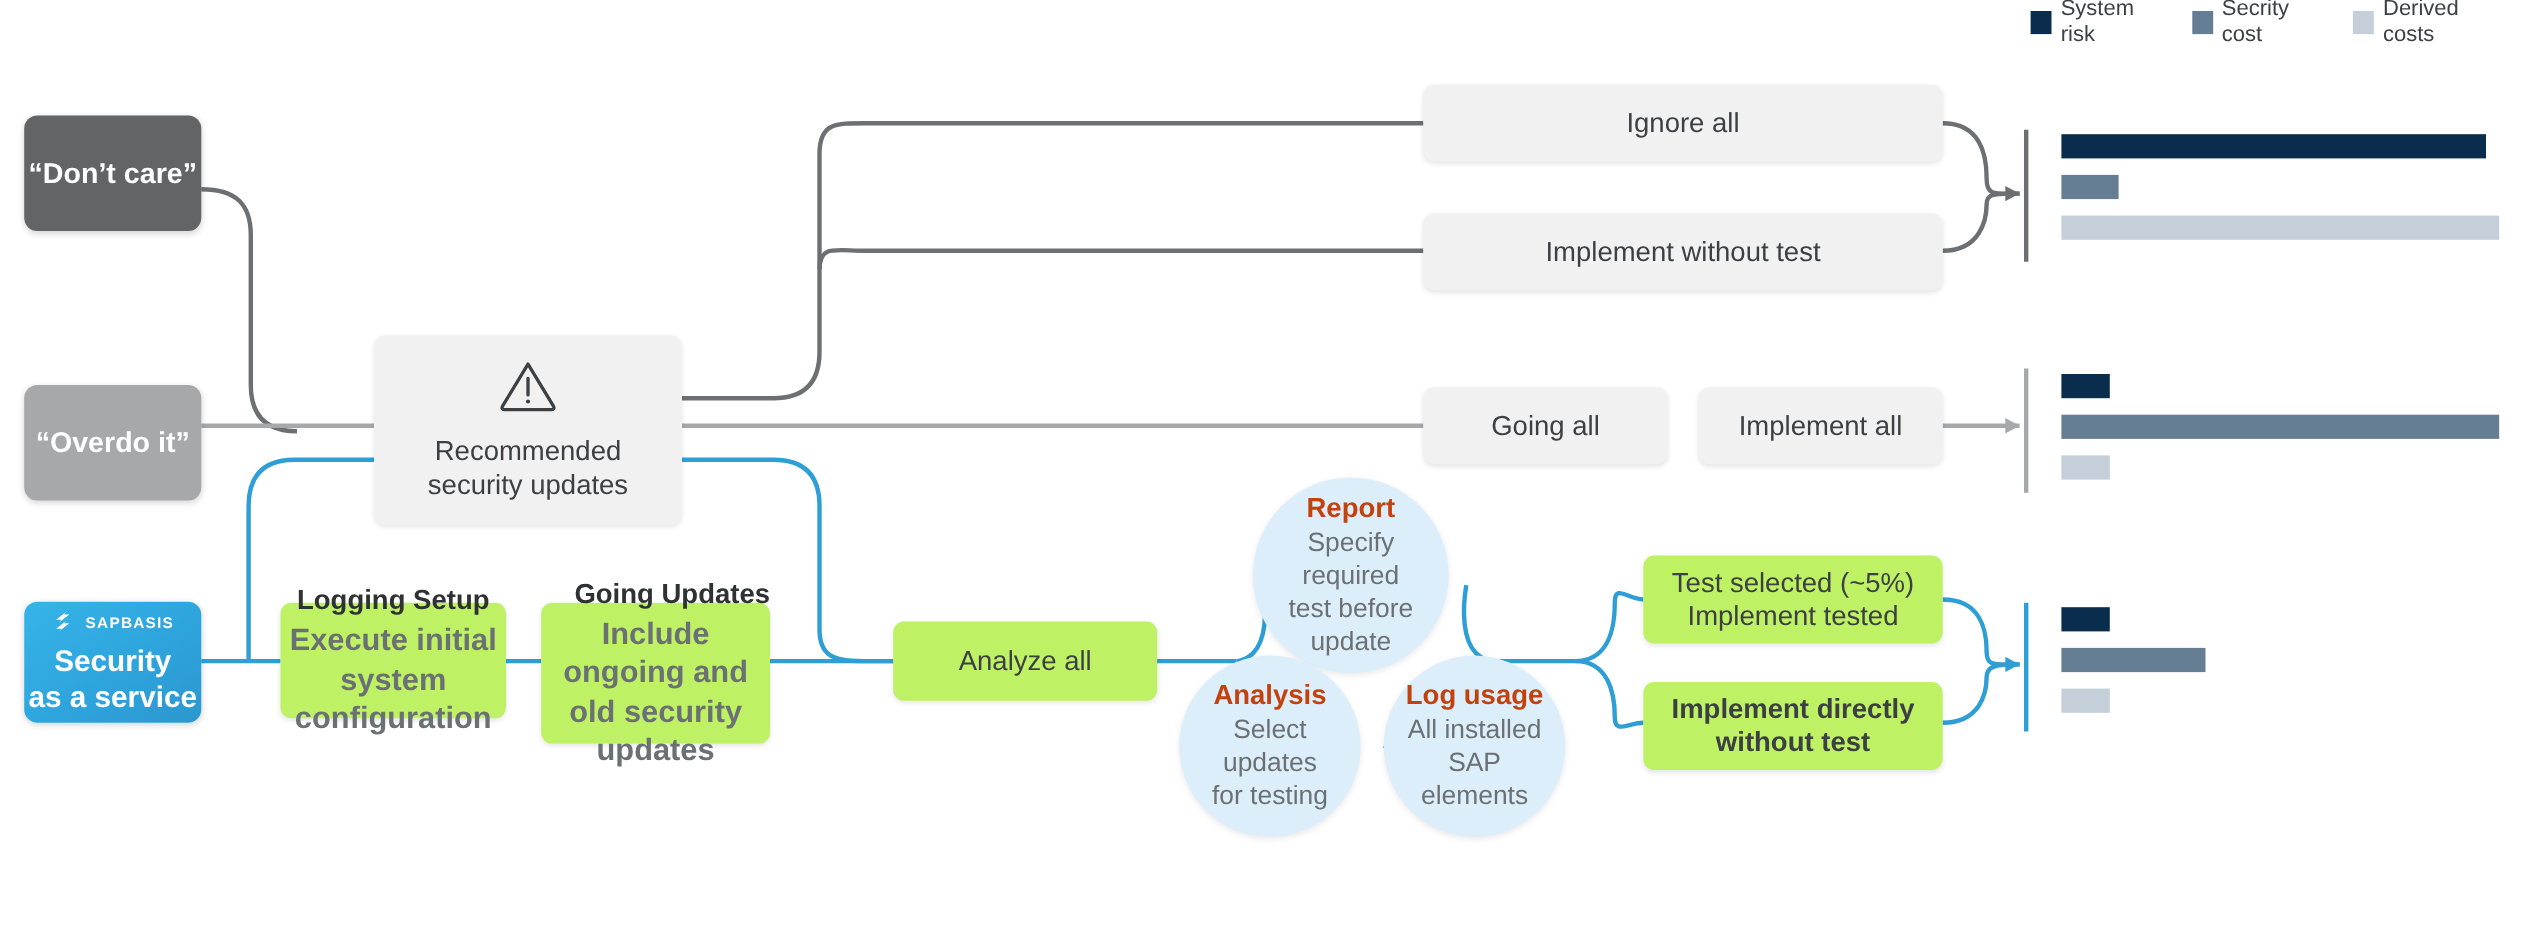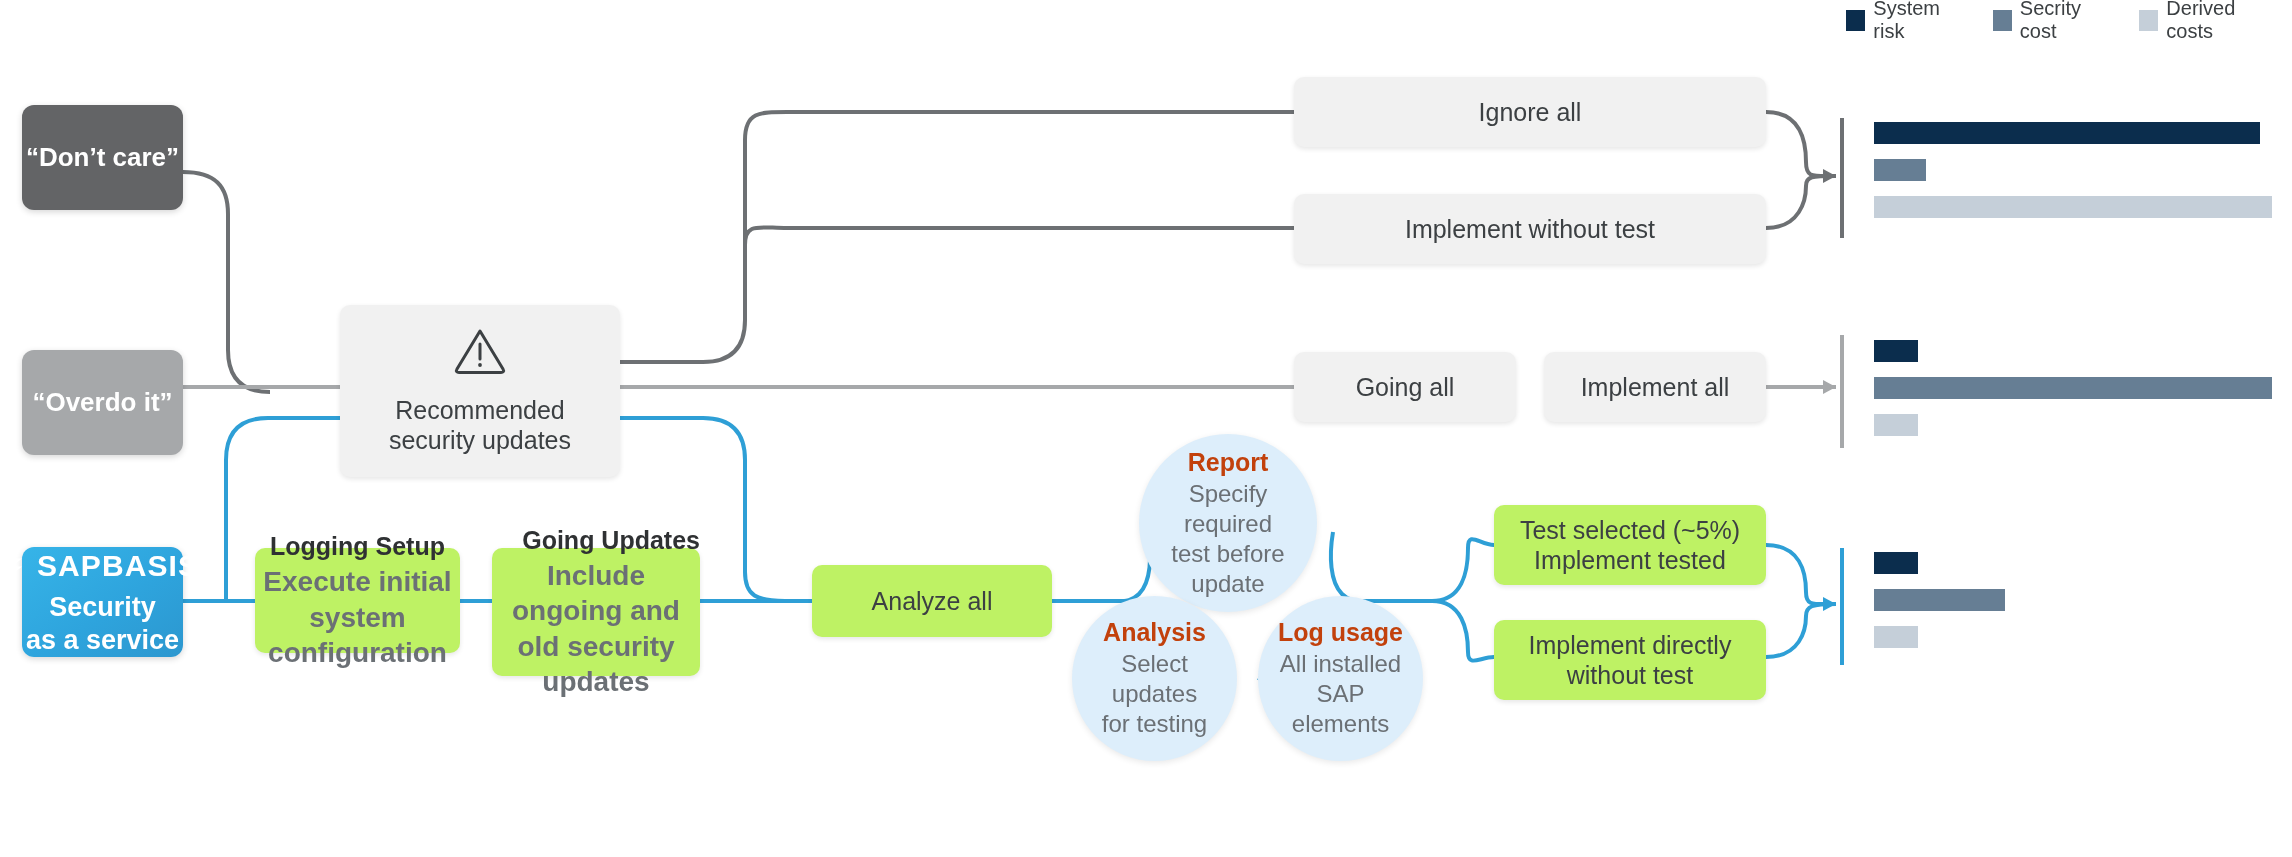--- a/index.html
+++ b/index.html
@@ -63,21 +63,21 @@
     line-height: 1.2;
   }
   .brandmark {
     display: flex;
     align-items: center;
     justify-content: center;
     gap: 7px;
     margin-bottom: 7px;
   }
   .brandmark .wordmark {
-    font-size: 30px;
+    font-size: 14px;
     font-weight: 700;
     letter-spacing: 1.1px;
   }
   .brandname { font-weight: 700; }
   .svc-title {
     font-size: 25px;
     font-weight: 700;
     color: #2f3133;
     margin-bottom: 3px;
   }
@@ -281,21 +281,21 @@
 
   <div class="node node-grey" style="left:1544px; top:352px; width:222px; height:70px;">
     <span>Implement all</span>
   </div>
 
   <div class="node node-blue" style="left:1494px; top:505px; width:272px; height:80px;">
     <span>Test selected (~5%)</span>
     <span>Implement tested</span>
   </div>
 
-  <div class="node node-blue" style="left:1494px; top:620px; width:272px; height:80px;">
+  <div class="node node-blue" style="left:1494px; top:620px; width:272px; height:80px;font-weight:bold;">
     <span>Implement directly</span>
     <span>without test</span>
   </div>
 
   <div class="chart" style="left:1874px; top:122px; width:398px;">
     <div class="bar-row">
       <div class="bar" style="width: 97%; background: rgb(11, 45, 77);"></div>
     </div>
     <div class="bar-row">
       <div class="bar" style="width: 13%; background: rgb(102, 126, 148);"></div>

